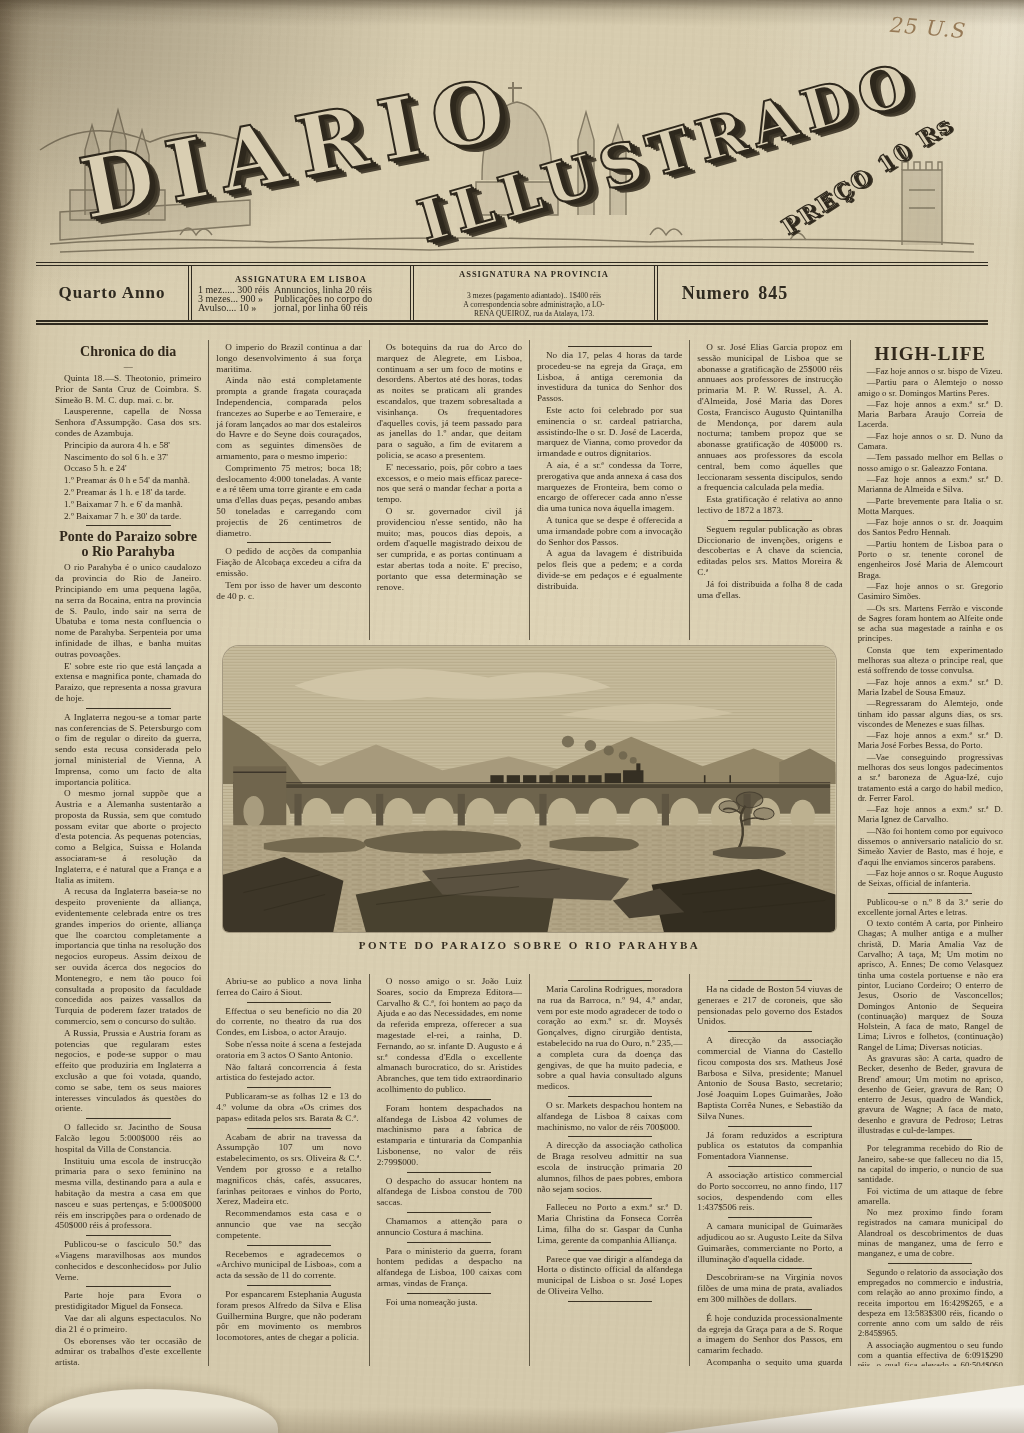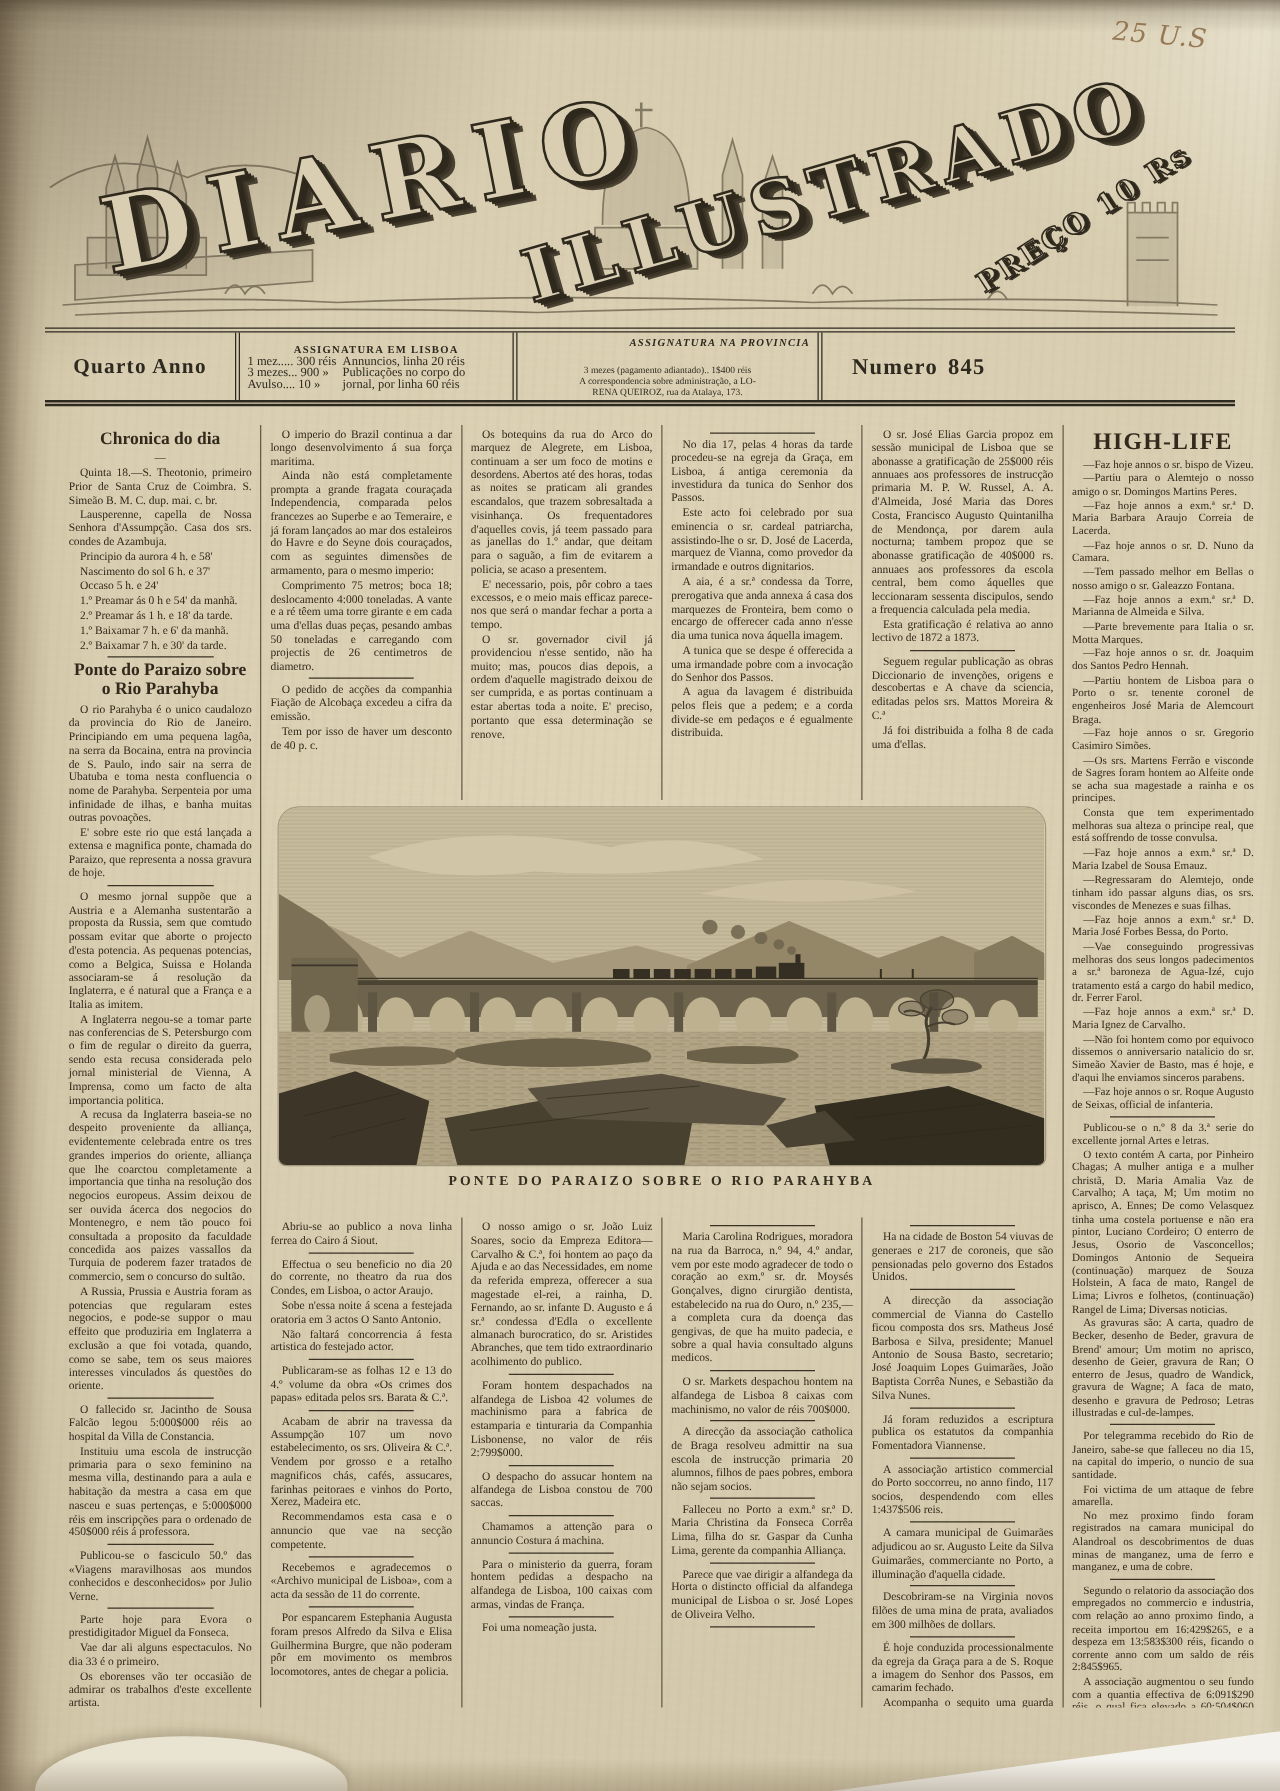--- a/index.html
+++ b/index.html
@@ -52,21 +52,21 @@
   .hb-sub{width:206px;}
   .hb-sub .sub-title{font-size:8.5px;font-weight:bold;text-align:center;letter-spacing:1px;margin-bottom:1px;}
   .sub-cols{display:flex;gap:5px;font-size:10px;line-height:9px;}
   .sub-cols div{white-space:pre-line;}
   .hb-center{flex:1;text-align:center;}
   .lisboa{font-size:21px;font-weight:bold;letter-spacing:8px;color:#d3c7a9;
     -webkit-text-stroke:1.2px #2f2a20;text-shadow:2px 2px 0 #2f2a20;font-family:"DejaVu Serif",serif;}
   .lisboa-rule{width:46px;border-top:1px solid #2f2a20;margin:1px auto 2px;}
   .hb-date{font-size:13px;font-weight:bold;}
   .hb-prov{width:228px;}
-  .hb-prov .sub-title{font-size:8.5px;font-weight:bold;text-align:right;letter-spacing:1px;margin-bottom:12px;font-style:italic;}
+  .hb-prov .sub-title{font-size:8.5px;font-weight:bold;text-align:center;letter-spacing:1px;margin-bottom:12px;}
   .hb-prov .prov-lines{font-size:7.6px;line-height:9px;text-align:center;white-space:pre-line;}
   .hb-num{width:142px;font-size:18px;font-weight:bold;text-align:center;letter-spacing:1px;}
   .hb-num span{margin:0 4px;}
   
   .bodygrid{position:absolute;left:48px;top:340px;width:962px;height:1026px;display:grid;
     grid-template-columns:repeat(6,1fr);grid-template-rows:300px 334px 1fr;color:#32291c;}
   .col{padding:2px 7px 0;overflow:hidden;font-size:9.2px;line-height:10.8px;text-align:justify;}
   .col1{grid-area:1/1/4/2;}
   .c2t{grid-area:1/2/2/3;} .c3t{grid-area:1/3/2/4;} .c4t{grid-area:1/4/2/5;} .c5t{grid-area:1/5/2/6;}
   .engr{grid-area:2/2/3/6;} 
@@ -164,32 +164,32 @@
         <p class="para">Occaso 5 h. e 24'</p>
         <p class="para">1.º Preamar ás 0 h e 54' da manhã.</p>
         <p class="para">2.º Preamar ás 1 h. e 18' da tarde.</p>
         <p class="para">1.º Baixamar 7 h. e 6' da manhã.</p>
         <p class="para">2.º Baixamar 7 h. e 30' da tarde.</p>
         <div class="rule"></div>
         <div class="col-heading">Ponte do Paraizo sobre o Rio Parahyba</div>
         <p class="para">O rio Parahyba é o unico caudalozo da provincia do Rio de Janeiro. Principiando em uma pequena lagôa, na serra da Bocaina, entra na provincia de S. Paulo, indo sair na serra de Ubatuba e toma nesta confluencia o nome de Parahyba. Serpenteia por uma infinidade de ilhas, e banha muitas outras povoações.</p>
         <p class="para">E' sobre este rio que está lançada a extensa e magnifica ponte, chamada do Paraizo, que representa a nossa gravura de hoje.</p>
         <div class="rule"></div>
+        <p class="para">A Inglaterra negou-se a tomar parte nas conferencias de S. Petersburgo com o fim de regular o direito da guerra, sendo esta recusa considerada pelo jornal ministerial de Vienna, A Imprensa, como um facto de alta importancia politica.</p>
         <p class="para">O mesmo jornal suppõe que a Austria e a Alemanha sustentarão a proposta da Russia, sem que comtudo possam evitar que aborte o projecto d'esta potencia. As pequenas potencias, como a Belgica, Suissa e Holanda associaram-se á resolução da Inglaterra, e é natural que a França e a Italia as imitem.</p>
-        <p class="para">A Inglaterra negou-se a tomar parte nas conferencias de S. Petersburgo com o fim de regular o direito da guerra, sendo esta recusa considerada pelo jornal ministerial de Vienna, A Imprensa, como um facto de alta importancia politica.</p>
         <p class="para">A recusa da Inglaterra baseia-se no despeito proveniente da alliança, evidentemente celebrada entre os tres grandes imperios do oriente, alliança que lhe coarctou completamente a importancia que tinha na resolução dos negocios europeus. Assim deixou de ser ouvida ácerca dos negocios do Montenegro, e nem tão pouco foi consultada a proposito da faculdade concedida aos paizes vassallos da Turquia de poderem fazer tratados de commercio, sem o concurso do sultão.</p>
         <p class="para">A Russia, Prussia e Austria foram as potencias que regularam estes negocios, e pode-se suppor o mau effeito que produziria em Inglaterra a exclusão a que foi votada, quando, como se sabe, tem os seus maiores interesses vinculados ás questões do oriente.</p>
         <div class="rule"></div>
         <p class="para">O fallecido sr. Jacintho de Sousa Falcão legou 5:000$000 réis ao hospital da Villa de Constancia.</p>
         <p class="para">Instituiu uma escola de instrucção primaria para o sexo feminino na mesma villa, destinando para a aula e habitação da mestra a casa em que nasceu e suas pertenças, e 5:000$000 réis em inscripções para o ordenado de 450$000 réis á professora.</p>
         <div class="rule"></div>
         <p class="para">Publicou-se o fasciculo 50.º das «Viagens maravilhosas aos mundos conhecidos e desconhecidos» por Julio Verne.</p>
         <div class="rule"></div>
         <p class="para">Parte hoje para Evora o prestidigitador Miguel da Fonseca.</p>
-        <p class="para">Vae dar ali alguns espectaculos. No dia 33 é o primeiro.</p>
+        <p class="para">Vae dar ali alguns espectaculos. No dia 21 é o primeiro.</p>
         <p class="para">Os eborenses vão ter occasião de admirar os trabalhos d'este excellente artista.</p>
       </div>
     <div class="col c2t">
         <p class="para">O imperio do Brazil continua a dar longo desenvolvimento á sua força maritima.</p>
         <p class="para">Ainda não está completamente prompta a grande fragata couraçada Independencia, comparada pelos francezes ao Superbe e ao Temeraire, e já foram lançados ao mar dos estaleiros do Havre e do Seyne dois couraçados, com as seguintes dimensões de armamento, para o mesmo imperio:</p>
         <p class="para">Comprimento 75 metros; boca 18; deslocamento 4:000 toneladas. A vante e a ré têem uma torre girante e em cada uma d'ellas duas peças, pesando ambas 50 toneladas e carregando com projectis de 26 centimetros de diametro.</p>
         <div class="rule"></div>
         <p class="para">O pedido de acções da companhia Fiação de Alcobaça excedeu a cifra da emissão.</p>
         <p class="para">Tem por isso de haver um desconto de 40 p. c.</p>
       </div>

